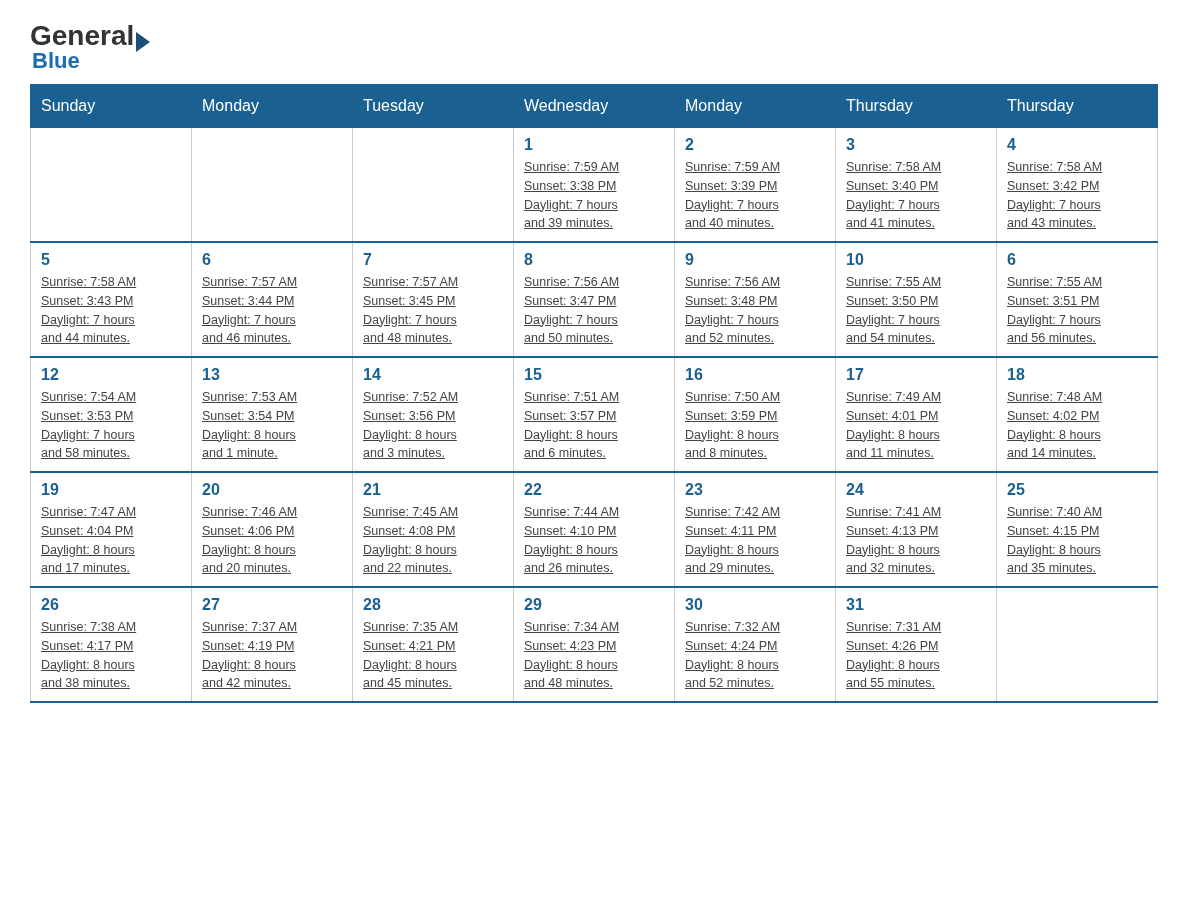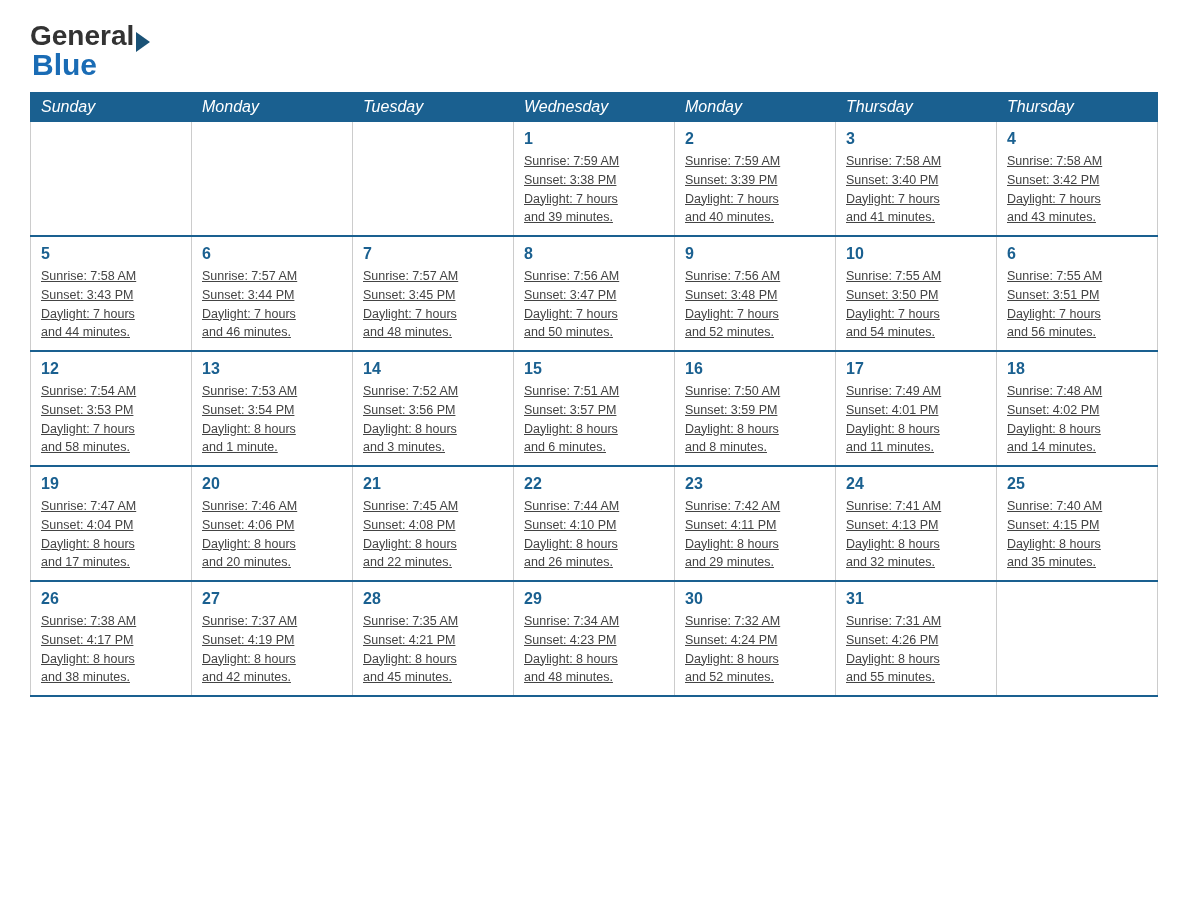--- a/index.html
+++ b/index.html
@@ -34,21 +34,21 @@
       width: 0;
       height: 0;
       border-left: 14px solid #1a5276;
       border-top: 10px solid transparent;
       border-bottom: 10px solid transparent;
       margin-left: 2px;
       vertical-align: middle;
     }
     .logo-blue {
       color: #1a6cb5;
-      font-size: 30px;
+      font-size: 22px;
       font-weight: bold;
       margin-top: -4px;
       margin-left: 2px;
     }
     .title-section {
       text-align: right;
     }
     .month-title {
       font-size: 52px;
       font-weight: normal;
@@ -61,26 +61,25 @@
       margin-top: 4px;
     }
     .calendar {
       width: 100%;
       border-collapse: collapse;
       margin-top: 10px;
     }
     .calendar thead tr th {
       background-color: #1a6090;
       color: #fff;
-      padding: 5px 10px;
+      padding: 12px 10px;
       text-align: left;
       font-size: 16px;
       font-weight: normal;
       border: 1px solid #1a6090;
-      font-style: italic;
     }
     .calendar tbody tr td {
       border: 1px solid #ccc;
       vertical-align: top;
       padding: 8px 10px;
       width: 14.28%;
       min-height: 100px;
       font-size: 13px;
       color: #333;
     }

